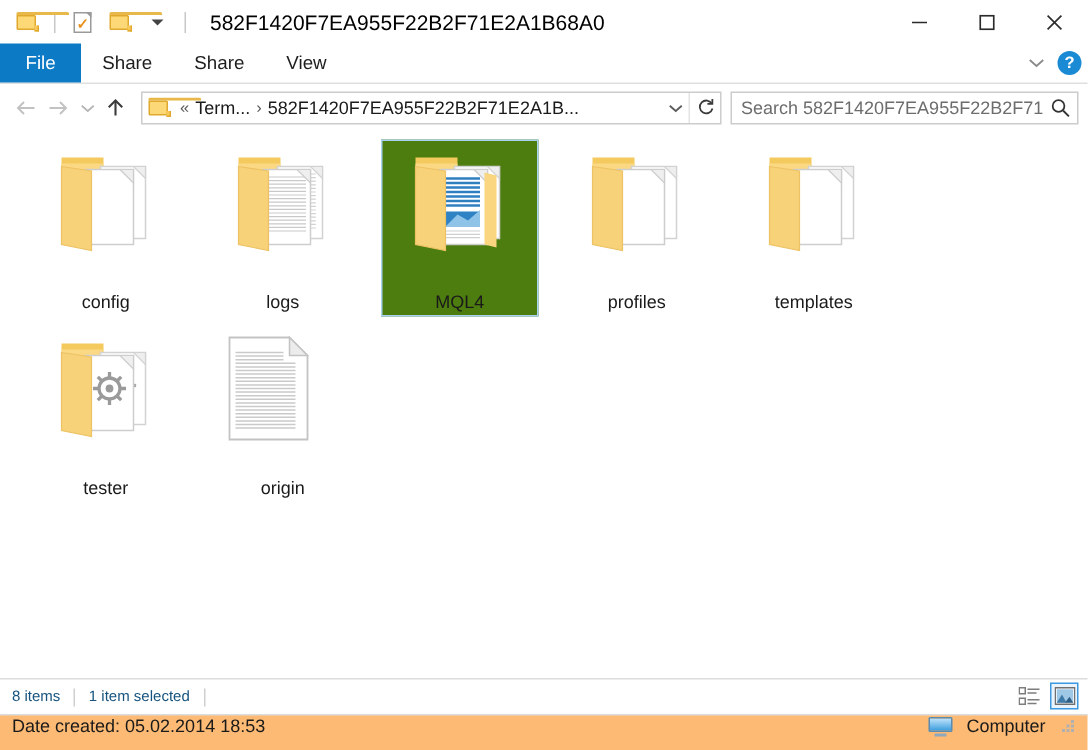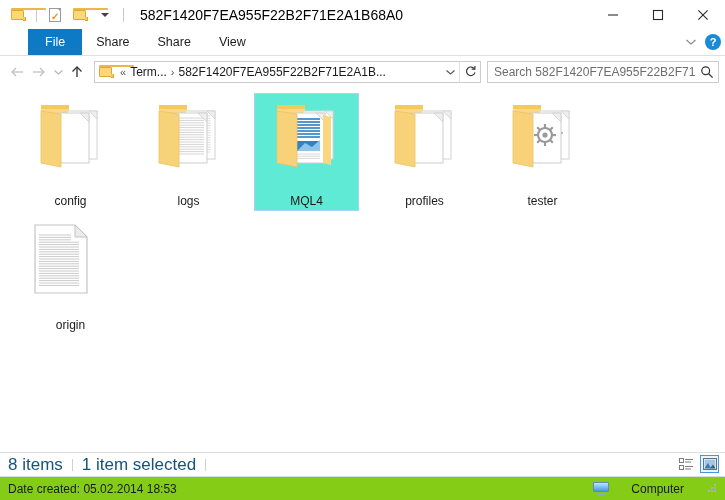--- a/index.html
+++ b/index.html
@@ -148,21 +148,20 @@
     display: flex;
     align-items: center;
     font-size: 12.5px;
     color: #1d1d1d;
     white-space: nowrap;
   }
   .tab.file {
     background: #0c7ac5;
     color: #ffffff;
     padding: 0 17px;
-    margin-left: 28px;
   }
   .ribbon-right {
     position: absolute;
     right: 4px; top: 0;
     height: 26px;
     display: flex;
     align-items: center;
     gap: 7px;
   }
   .chev-down {
@@ -287,21 +286,21 @@
     width: 105px;
     height: 118px;
     margin: 0 13px 6px 0;
     display: flex;
     flex-direction: column;
     align-items: center;
     box-sizing: border-box;
     padding-top: 4px;
   }
   .item.selected {
-    background: #5eead4;
+    background: #4d7c0f;
     border: 1px solid #a8d2f0;
     padding-top: 3px;
   }
   .icon-wrap {
     width: 80px;
     height: 78px;
     position: relative;
   }
   .item-label {
     margin-top: 19px;
@@ -318,21 +317,21 @@
     height: 23px;
     background: #ffffff;
     border-top: 1px solid #dcdcdc;
     display: flex;
     align-items: center;
     flex: none;
     padding-left: 8px;
     position: relative;
   }
   .status-text {
-    font-size: 17px;
+    font-size: 10px;
     color: #16537e;
   }
   .status-div {
     width: 1px;
     height: 12px;
     background: #cfcfcf;
     margin: 0 9px;
   }
   .view-btns {
     position: absolute;
@@ -351,38 +350,38 @@
     box-sizing: border-box;
   }
   .view-btn.active {
     border: 1px solid #3d9ae0;
     background: #eaf4fc;
   }
 
   
   .detailsbar {
     height: 23px;
-    background: #84cc16;
+    background: #fdba74;
     border-top: 1px solid #dcdcdc;
     display: flex;
-    align-items: center;
+    align-items: flex-start;
     flex: none;
     padding-left: 8px;
     position: relative;
   }
   .details-text {
     font-size: 12px;
     color: #1a1a1a;
   }
   .details-right {
     position: absolute;
     right: 8px;
     display: flex;
     align-items: center;
-    gap: 22px;
+    gap: 9px;
   }
   .monitor {
     width: 16px;
     height: 13px;
     position: relative;
   }
   .monitor .screen {
     position: absolute;
     left: 0; top: 0;
     width: 16px; height: 10px;
@@ -674,20 +673,39 @@
               </g>
               <g transform="translate(26,16)">
                 <rect x="0" y="0" width="32" height="50" fill="#ffffff" stroke="#cdcdcd" stroke-width="1"></rect>
                 <g></g>
                 <polygon points="23,0 32,0 32,9" fill="#efefef" stroke="#cdcdcd" stroke-width="0.8"></polygon>
               </g>
               <path d="M10 14 L30 17 L30 70 L10 66 Z" fill="#f7d278" stroke="#edc264" stroke-width="0.8"></path>
               <path d="M56 18 L64 20 L64 68 L56 66 Z" fill="#f9d67f" opacity="0"></path>
             </svg></div>
           <div class="item-label">profiles</div>
+        </div>
+        <div class="item">
+          <div class="icon-wrap"><svg width="80" height="78" viewBox="0 0 80 78">
+              <path d="M10 8 L38 8 L38 14 L10 14 Z" fill="#f4c95d"></path>
+              <path d="M10 12 L38 12 L38 66 L10 66 Z" fill="#fbd984"></path>
+              <g transform="translate(36,14)">
+                <rect x="0" y="0" width="30" height="48" fill="#ffffff" stroke="#d2d2d2" stroke-width="1"></rect>
+                <g transform="scale(0.88,1.0)" opacity="0.85"></g>
+                <polygon points="22,0 30,0 30,8" fill="#eeeeee" stroke="#d2d2d2" stroke-width="0.8"></polygon>
+              </g>
+              <g transform="translate(26,16)">
+                <rect x="0" y="0" width="32" height="50" fill="#ffffff" stroke="#cdcdcd" stroke-width="1"></rect>
+                <g></g>
+                <polygon points="23,0 32,0 32,9" fill="#efefef" stroke="#cdcdcd" stroke-width="0.8"></polygon>
+              </g>
+              <path d="M10 14 L30 17 L30 70 L10 66 Z" fill="#f7d278" stroke="#edc264" stroke-width="0.8"></path>
+              <path d="M56 18 L64 20 L64 68 L56 66 Z" fill="#f9d67f" opacity="0"></path>
+            </svg></div>
+          <div class="item-label">templates</div>
         </div>
         <div class="item">
           <div class="icon-wrap"><svg width="80" height="78" viewBox="0 0 80 78">
               <path d="M10 8 L38 8 L38 14 L10 14 Z" fill="#f4c95d"></path>
               <path d="M10 12 L38 12 L38 66 L10 66 Z" fill="#fbd984"></path>
               <g transform="translate(36,14)">
                 <rect x="0" y="0" width="30" height="48" fill="#ffffff" stroke="#d2d2d2" stroke-width="1"></rect>
                 <g transform="scale(0.88,1.0)" opacity="0.85">
                   <circle cx="16" cy="22" r="7" fill="none" stroke="#9a9a9a" stroke-width="2.2"></circle>
                   <circle cx="16" cy="22" r="2.6" fill="#9a9a9a"></circle>

